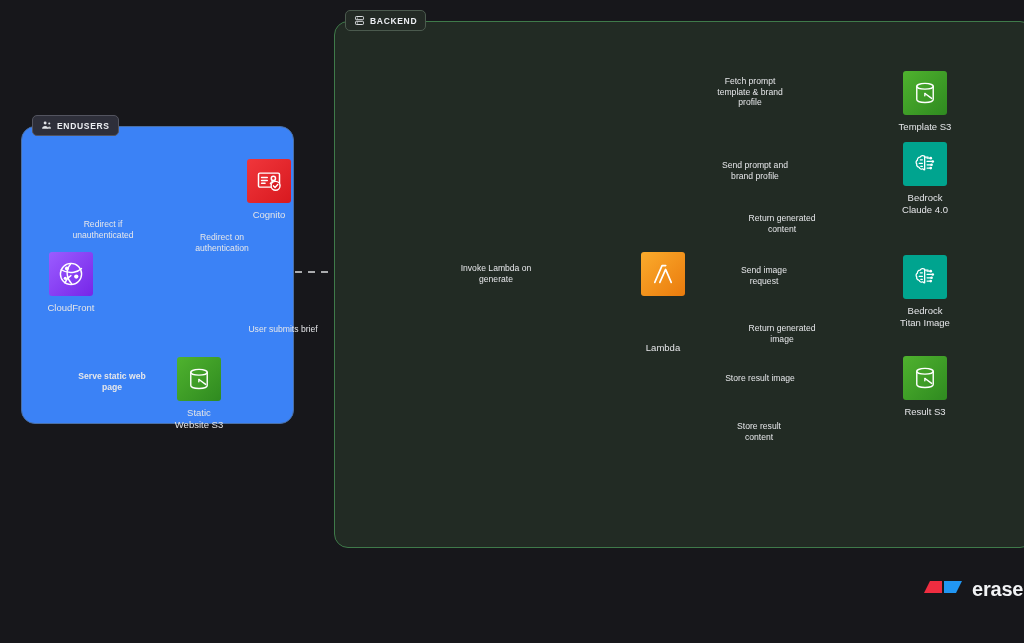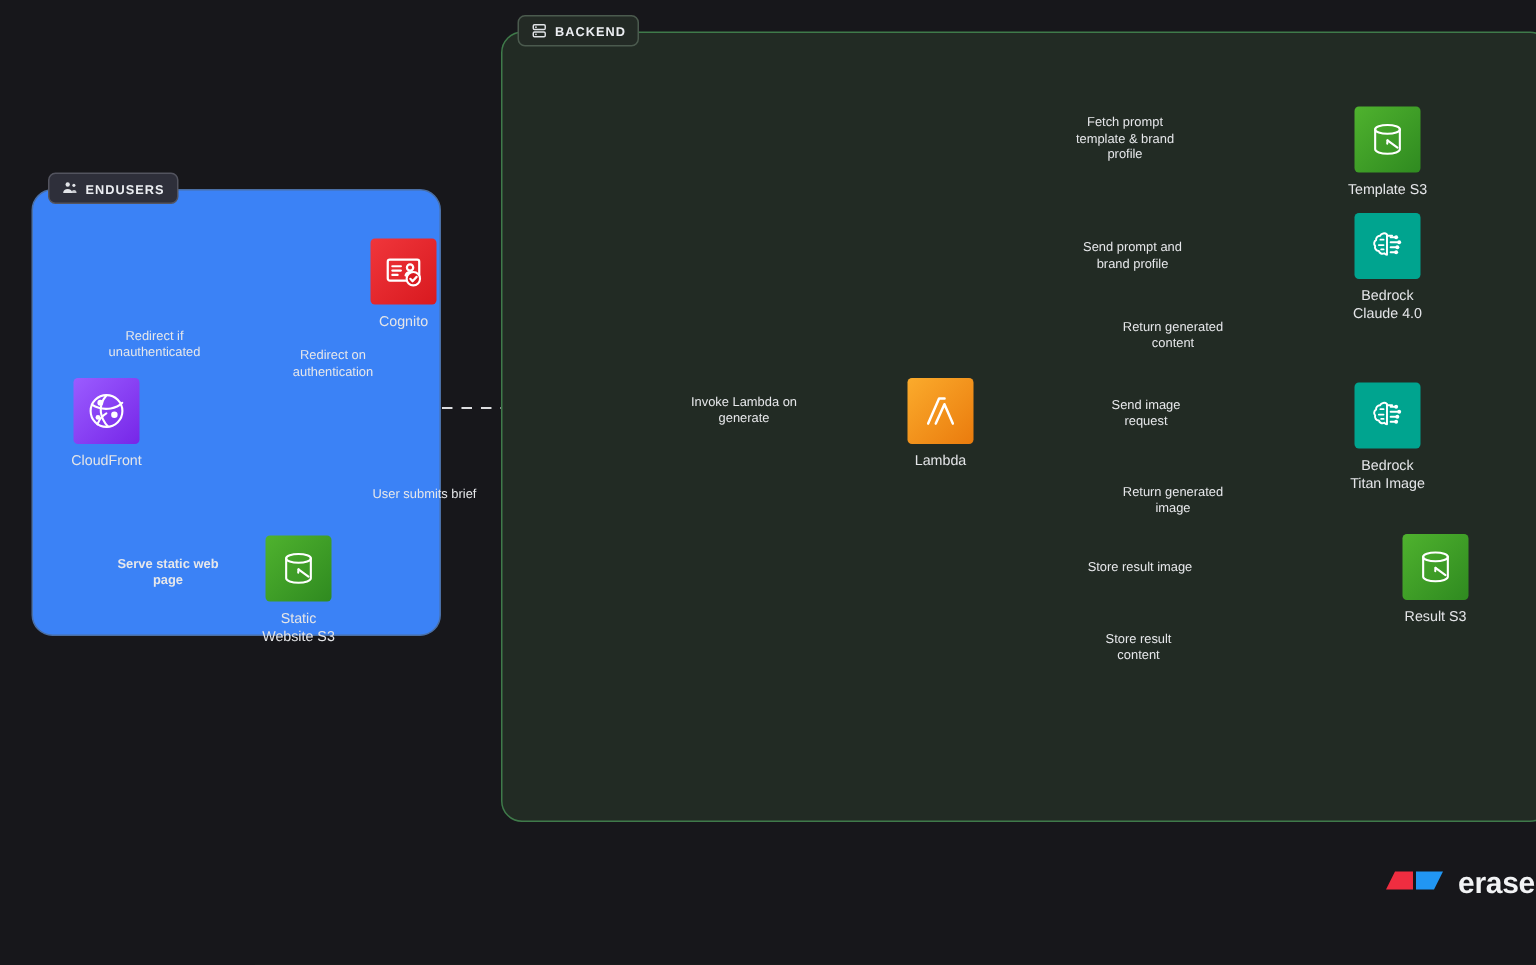--- a/index.html
+++ b/index.html
@@ -175,21 +175,21 @@
           <path d="M16 16.6l7.6 5.6"></path>
           <path d="M16 16.6l-.2 2.6"></path>
         </g>
       </svg>
     </div>
     <div class="caption">Static
 Website S3</div>
   </div>
 
 
-  <div class="node" style="left:593px;top:252px;">
+  <div class="node" style="left:629px;top:252px;gap:40px;">
     <div class="tile" style="background:linear-gradient(135deg,#fbab2c,#ea7b0d);">
       <svg width="28" height="28" viewBox="0 0 32 32">
         <g fill="none" stroke="#fff" stroke-width="1.9" stroke-linecap="round" stroke-linejoin="round">
           <path d="M6.6 25.6L14.9 6.4h4.2"></path>
           <path d="M12.4 25.6l6.6-14.8 6.4 14.8"></path>
         </g>
       </svg>
     </div>
     <div class="caption">Lambda</div>
   </div>
@@ -257,21 +257,21 @@
           <path d="M10.6 11.2h2.4"></path>
             <path d="M9.4 15.3h3.6"></path>
             <path d="M11.2 18.6h1.8"></path>
         </g>
       </svg>
     </div>
     <div class="caption">Bedrock
 Titan Image</div>
   </div>
 
-  <div class="node" style="left:891px;top:356px;margin-left:32px;">
+  <div class="node" style="left:891px;top:356px;">
     <div class="tile" style="background:linear-gradient(135deg,#4fb22e,#2f8a20);">
       <svg width="28" height="28" viewBox="0 0 32 32">
         <g fill="none" stroke="#fff" stroke-width="1.6" stroke-linecap="round" stroke-linejoin="round">
           <ellipse cx="16" cy="8.3" rx="9.4" ry="3.3"></ellipse>
           <path d="M6.6 8.3v15.2c0 1.9 4.2 3.4 9.4 3.4s9.4-1.5 9.4-3.4V8.3"></path>
           <path d="M16 16.6l7.6 5.6"></path>
           <path d="M16 16.6l-.2 2.6"></path>
         </g>
       </svg>
     </div>

